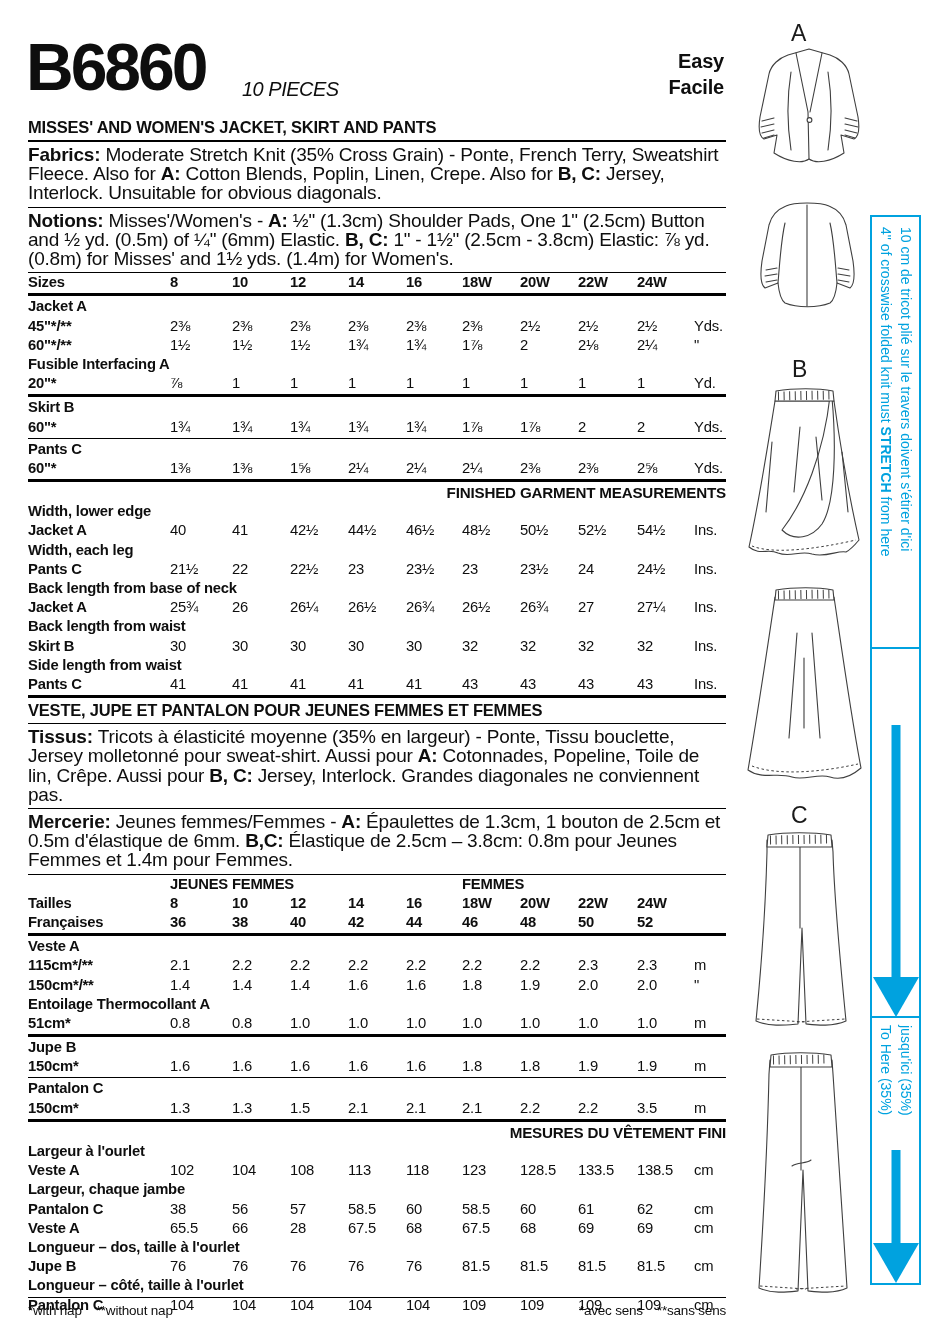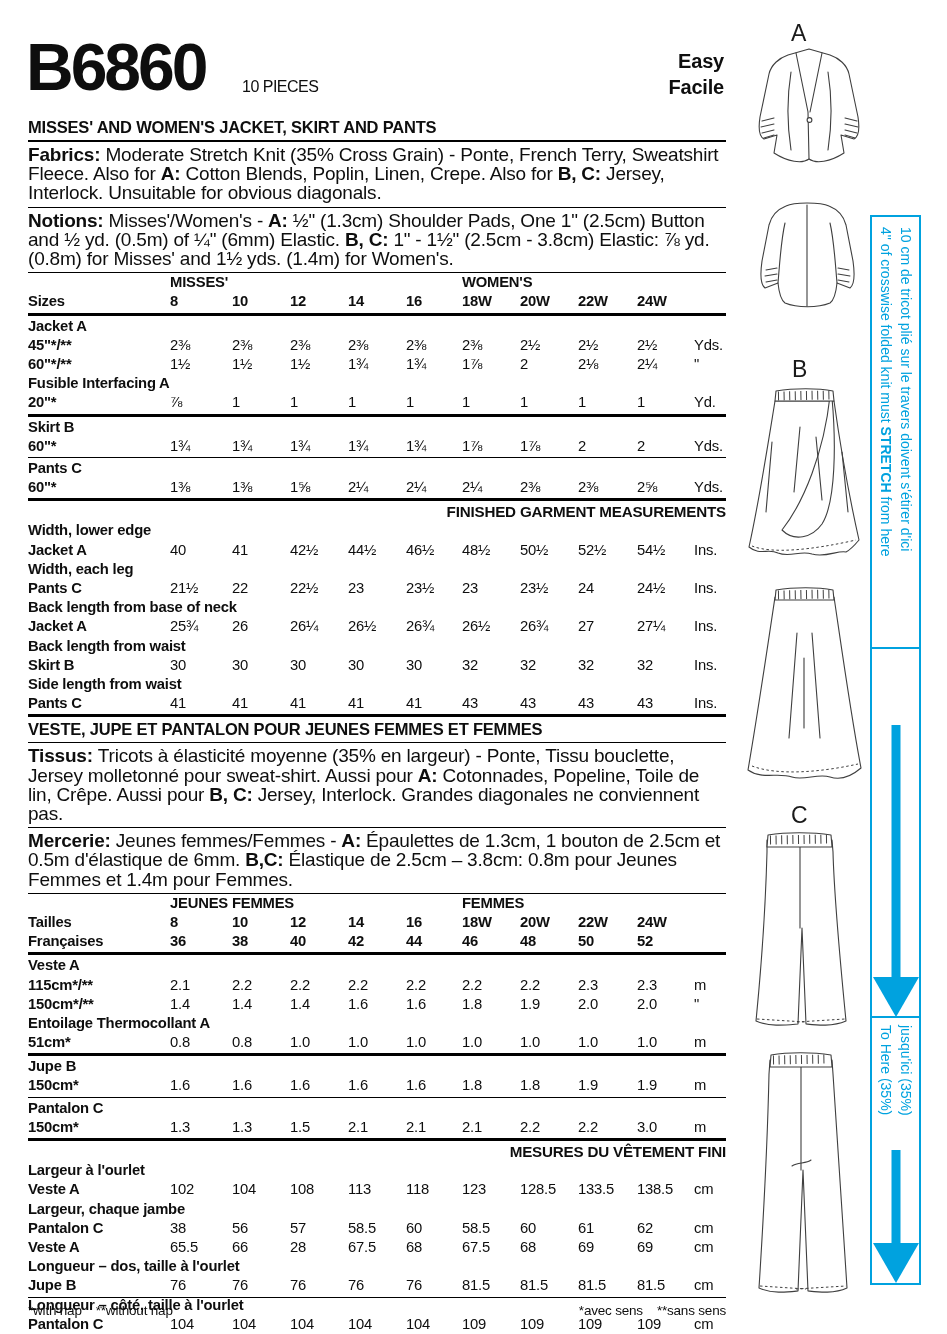--- a/index.html
+++ b/index.html
@@ -6,21 +6,21 @@
   *{box-sizing:border-box;margin:0;padding:0;}
   html,body{width:947px;height:1334px;}
   body{background:#fff;font-family:"Liberation Sans","DejaVu Sans",sans-serif;color:var(--ink);}
   .page{position:relative;width:947px;height:1334px;background:#fff;overflow:hidden;}
   .b{font-weight:bold;}
   .main{position:absolute;left:28px;top:40px;width:698px;letter-spacing:-0.2px;}
 
   
   .hdr{position:relative;height:76px;}
   .pat-num{position:absolute;left:-2px;top:-8px;font-size:66px;font-weight:bold;letter-spacing:-3px;line-height:70px;}
-  .pieces{position:absolute;left:214px;top:38px;font-size:16px;letter-spacing:-0.5px;}
+  .pieces{position:absolute;left:214px;top:38px;font-size:20px;letter-spacing:-0.5px;font-style:italic;}
   .difficulty{position:absolute;right:2px;top:8px;text-align:right;font-size:20px;font-weight:bold;line-height:26px;}
 
   .titlebar{font-size:16.5px;font-weight:bold;padding:2px 0 3px;border-bottom:2px solid #000;}
   .para{font-size:19px;line-height:19.2px;padding:3px 0 4px;border-bottom:1.6px solid #000;}
   .fr-title{margin-top:1px;}
 
   
   .tbl{width:100%;}
   .trow{display:grid;grid-template-columns:142px 62px 58px 58px 58px 56px 58px 58px 59px 55px 1fr;
         height:19.2px;line-height:19.2px;font-size:14.8px;align-items:center;}
@@ -76,24 +76,20 @@
         <div>Easy</div>
         <div>Facile</div>
       </div>
     </div>
 
     <div class="titlebar">MISSES' AND WOMEN'S JACKET, SKIRT AND PANTS</div>
     <div class="para"><span class="b">Fabrics: </span><span>Moderate Stretch Knit (35% Cross Grain) - Ponte, French Terry, Sweatshirt Fleece. Also for </span><span class="b">A:</span><span> Cotton Blends, Poplin, Linen, Crepe. Also for </span><span class="b">B, C:</span><span> Jersey, Interlock. Unsuitable for obvious diagonals.</span></div>
     <div class="para"><span class="b">Notions: </span><span>Misses'/Women's - </span><span class="b">A:</span><span> ½" (1.3cm) Shoulder Pads, One 1" (2.5cm) Button and ½ yd. (0.5m) of ¼" (6mm) Elastic. </span><span class="b">B, C:</span><span> 1" - 1½" (2.5cm - 3.8cm) Elastic: ⅞ yd. (0.8m) for Misses' and 1½ yds. (1.4m) for Women's.</span></div>
 
     <div class="tbl" id="table-en">
-        <div class="trow cols">
-          <div class="cl">MISSES'</div>
-          <div class="cr">WOMEN'S</div>
-        </div>
         <div class="trow data bold-row">
           <div class="lbl">Sizes</div>
           <div class="val">8</div>
           <div class="val">10</div>
           <div class="val">12</div>
           <div class="val">14</div>
           <div class="val">16</div>
           <div class="val">18W</div>
           <div class="val">20W</div>
           <div class="val">22W</div>
@@ -372,21 +368,21 @@
         <div class="trow data">
           <div class="lbl">150cm*</div>
           <div class="val">1.3</div>
           <div class="val">1.3</div>
           <div class="val">1.5</div>
           <div class="val">2.1</div>
           <div class="val">2.1</div>
           <div class="val">2.1</div>
           <div class="val">2.2</div>
           <div class="val">2.2</div>
-          <div class="val">3.0</div>
+          <div class="val">3.5</div>
           <div class="unit">m</div>
         </div>
         <div class="rule w3"></div>
         <div class="trow section">
           <div class="span-all">MESURES DU VÊTEMENT FINI</div>
         </div>
         <div class="trow group">
           <div class="span-all">Largeur à l'ourlet</div>
         </div>
         <div class="trow data">

